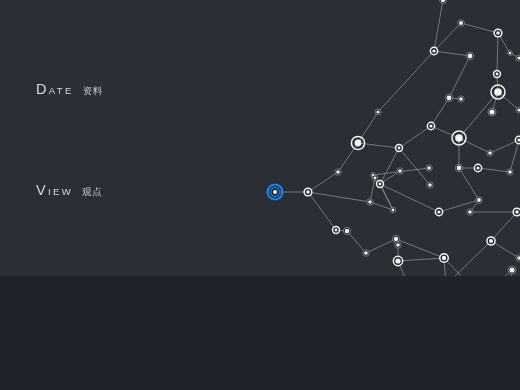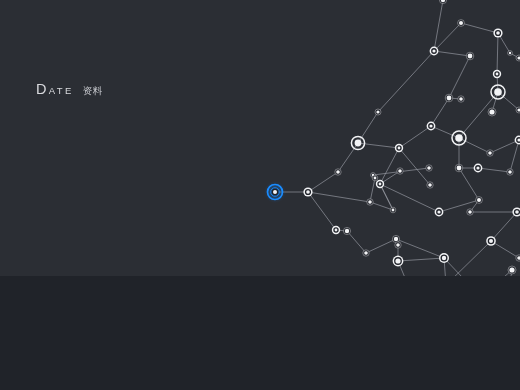--- a/index.html
+++ b/index.html
@@ -395,16 +395,19 @@
         <circle cx="275" cy="192" r="2" fill="#f2f3f5"></circle>
       </g>
   </svg>
 
   <div class="nav-labels">
 
     <div class="nav-item" id="item-date">
       <span class="nav-en"><span class="cap">D</span><span>ate</span></span><span class="nav-cn">资料</span>
     </div>
 
+    <div class="nav-item" id="item-view">
+      <span class="nav-en"><span class="cap">V</span><span>iew</span></span><span class="nav-cn">观点</span>
+    </div>
 
 
   </div>
 </div>
 
 </body></html>

